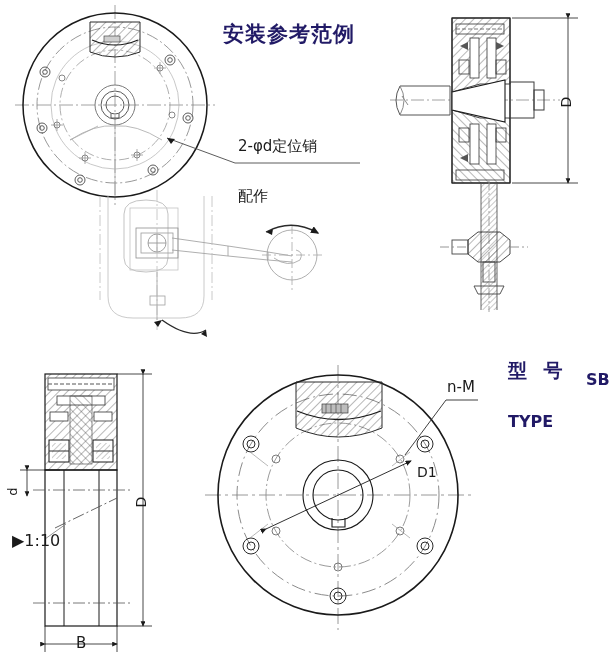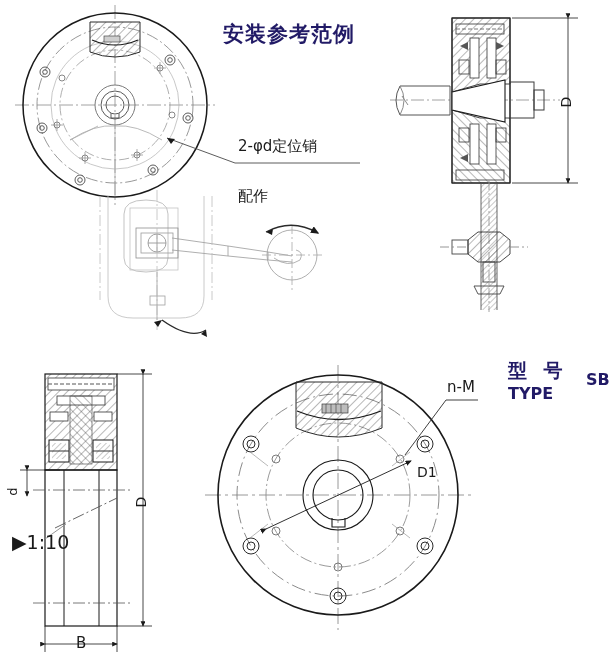--- a/index.html
+++ b/index.html
@@ -12,21 +12,21 @@
   .title{
     position:absolute;left:223px;top:8px;
     font-size:21px;font-weight:bold;color:#211a66;
     letter-spacing:1px;font-family:"DejaVu Sans","Liberation Sans",sans-serif;margin-top:12px;
   }
   .note{font-size:15px;color:#1a1a1a;}
   .dim{font-size:15px;color:#1a1a1a;}
   .dimv{font-size:13px;color:#1a1a1a;transform:rotate(-90deg);transform-origin:center center;}
   .typebox{position:absolute;left:508px;top:358px;color:#211a66;font-weight:bold;}
   .typebox .l1{font-size:19px;letter-spacing:5px;}
-  .typebox .l2{font-size:16px;}
+  .typebox .l2{font-size:16px;margin-top:28px;}
   .typebox .sb{font-size:16px;position:absolute;left:78px;top:12px;}
 </style>
 </head>
 <body>
 
 <svg id="sheet" viewBox="0 0 614 660" xmlns="http://www.w3.org/2000/svg">
   <defs>
     <pattern id="hatchR" width="6" height="6" patternUnits="userSpaceOnUse" patternTransform="rotate(45)">
       <line x1="0" y1="0" x2="0" y2="6" stroke="#333" stroke-width="0.7"></line>
     </pattern>
@@ -365,21 +365,21 @@
 
 <div class="title">安装参考范例</div>
 
 <div class="lbl note" style="left:238px;top:137px;">2-φd定位销</div>
 <div class="lbl note" style="left:238px;top:165px;margin-top:22px;">配作</div>
 
 <div class="lbl dim" style="left:447px;top:378px;">n-M</div>
 
 <div class="lbl dim" style="left:381px;top:464px;font-size:14px;margin-left:36px;">D1</div>
 
-<div class="lbl dim" style="left:12px;top:531px;font-size:19px;">▶1:10</div>
+<div class="lbl dim" style="left:12px;top:531px;font-size:16px;">▶1:10</div>
 
 <div class="lbl" style="left:8px;top:481px;width:16px;height:16px;">
   <span class="dimv" style="display:inline-block;font-size:13px;">d</span>
 </div>
 
 <div class="lbl dim" style="left:76px;top:634px;">B</div>
 
 <div class="lbl" style="left:136px;top:492px;width:16px;height:16px;">
   <span class="dimv" style="display:inline-block;font-size:14px;">D</span>
 </div>

